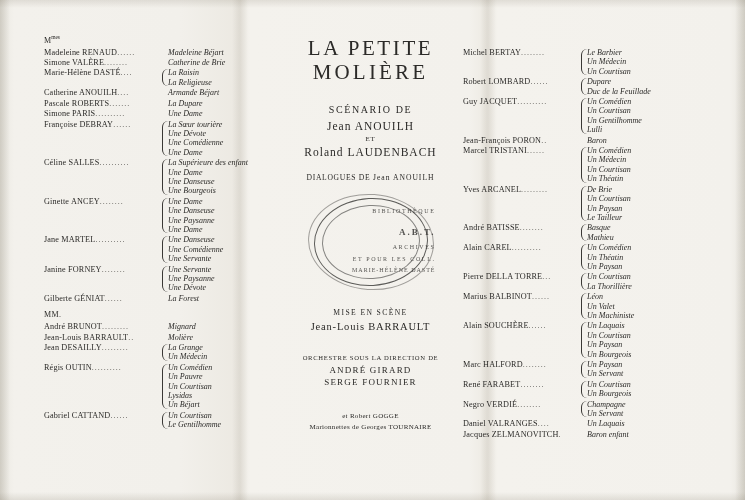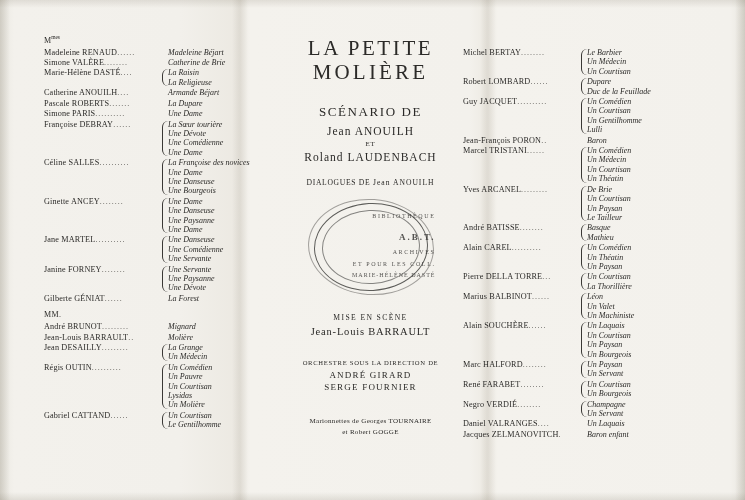--- a/index.html
+++ b/index.html
@@ -71,21 +71,21 @@
 
   
   .title{
     margin-top:36px;
     font-size:21px;
     letter-spacing:2.6px;
     line-height:24px;
     font-family:"Liberation Serif", serif;
   }
   .title .l2{display:block;letter-spacing:3.2px;}
-  .subhead{margin-top:20px;font-size:13px;letter-spacing:1.6px;}
+  .subhead{margin-top:20px;font-size:10px;letter-spacing:1.6px;}
   .bigname{margin-top:5px;font-size:11.5px;letter-spacing:1px;}
   .tiny{font-size:7px;margin-top:3px;letter-spacing:.6px;}
   .bigname2{margin-top:3px;font-size:11.5px;letter-spacing:1px;}
   .dialogues{margin-top:15px;font-size:7.6px;letter-spacing:.7px;}
   .dialogues .nm{letter-spacing:1px;}
 
   
   .stamp{
     position:relative;margin:14px auto 0 auto;
     width:130px;height:92px;
@@ -180,21 +180,21 @@
           <div class="rolecell braced">
             <div class="role">La Sœur tourière</div>
             <div class="role">Une Dévote</div>
             <div class="role">Une Comédienne</div>
             <div class="role">Une Dame</div>
           </div>
         </div>
         <div class="group">
           <div class="namecell"><span>Céline SALLES</span><span class="dots"> ..........</span></div>
           <div class="rolecell braced">
-            <div class="role">La Françoise des novices</div>
+            <div class="role">La Supérieure des enfant</div>
             <div class="role">Une Dame</div>
             <div class="role">Une Danseuse</div>
             <div class="role">Une Bourgeois</div>
           </div>
         </div>
         <div class="group">
           <div class="namecell"><span>Ginette ANCEY</span><span class="dots"> ........</span></div>
           <div class="rolecell braced">
             <div class="role">Une Dame</div>
             <div class="role">Une Danseuse</div>
@@ -244,21 +244,21 @@
             <div class="role">Un Médecin</div>
           </div>
         </div>
         <div class="group">
           <div class="namecell"><span>Régis OUTIN</span><span class="dots"> ..........</span></div>
           <div class="rolecell braced">
             <div class="role">Un Comédien</div>
             <div class="role">Un Pauvre</div>
             <div class="role">Un Courtisan</div>
             <div class="role">Lysidas</div>
-            <div class="role">Un Molière</div>
+            <div class="role">Un Béjart</div>
           </div>
         </div>
         <div class="group">
           <div class="namecell"><span>Gabriel CATTAND</span><span class="dots"> ......</span></div>
           <div class="rolecell braced">
             <div class="role">Un Courtisan</div>
             <div class="role">Le Gentilhomme</div>
           </div>
         </div>
       </div>
@@ -290,22 +290,22 @@
     </div>
 
     <div class="mise">MISE EN SCÈNE</div>
     <div class="barrault">Jean-Louis BARRAULT</div>
 
     <div class="orch sc">ORCHESTRE SOUS LA DIRECTION DE</div>
     <div class="orchname">ANDRÉ GIRARD</div>
     <div class="orchname2">SERGE FOURNIER</div>
 
     <div class="marion">
+      <div>et Robert GOGGE</div>
       <div>Marionnettes de Georges TOURNAIRE</div>
-      <div>et Robert GOGGE</div>
     </div>
   </div>
 
   <div class="col col-right right" style="top:48px">
     <div id="right-list">
         <div class="group">
           <div class="namecell"><span>Michel BERTAY</span><span class="dots"> ........</span></div>
           <div class="rolecell braced">
             <div class="role">Le Barbier</div>
             <div class="role">Un Médecin</div>

